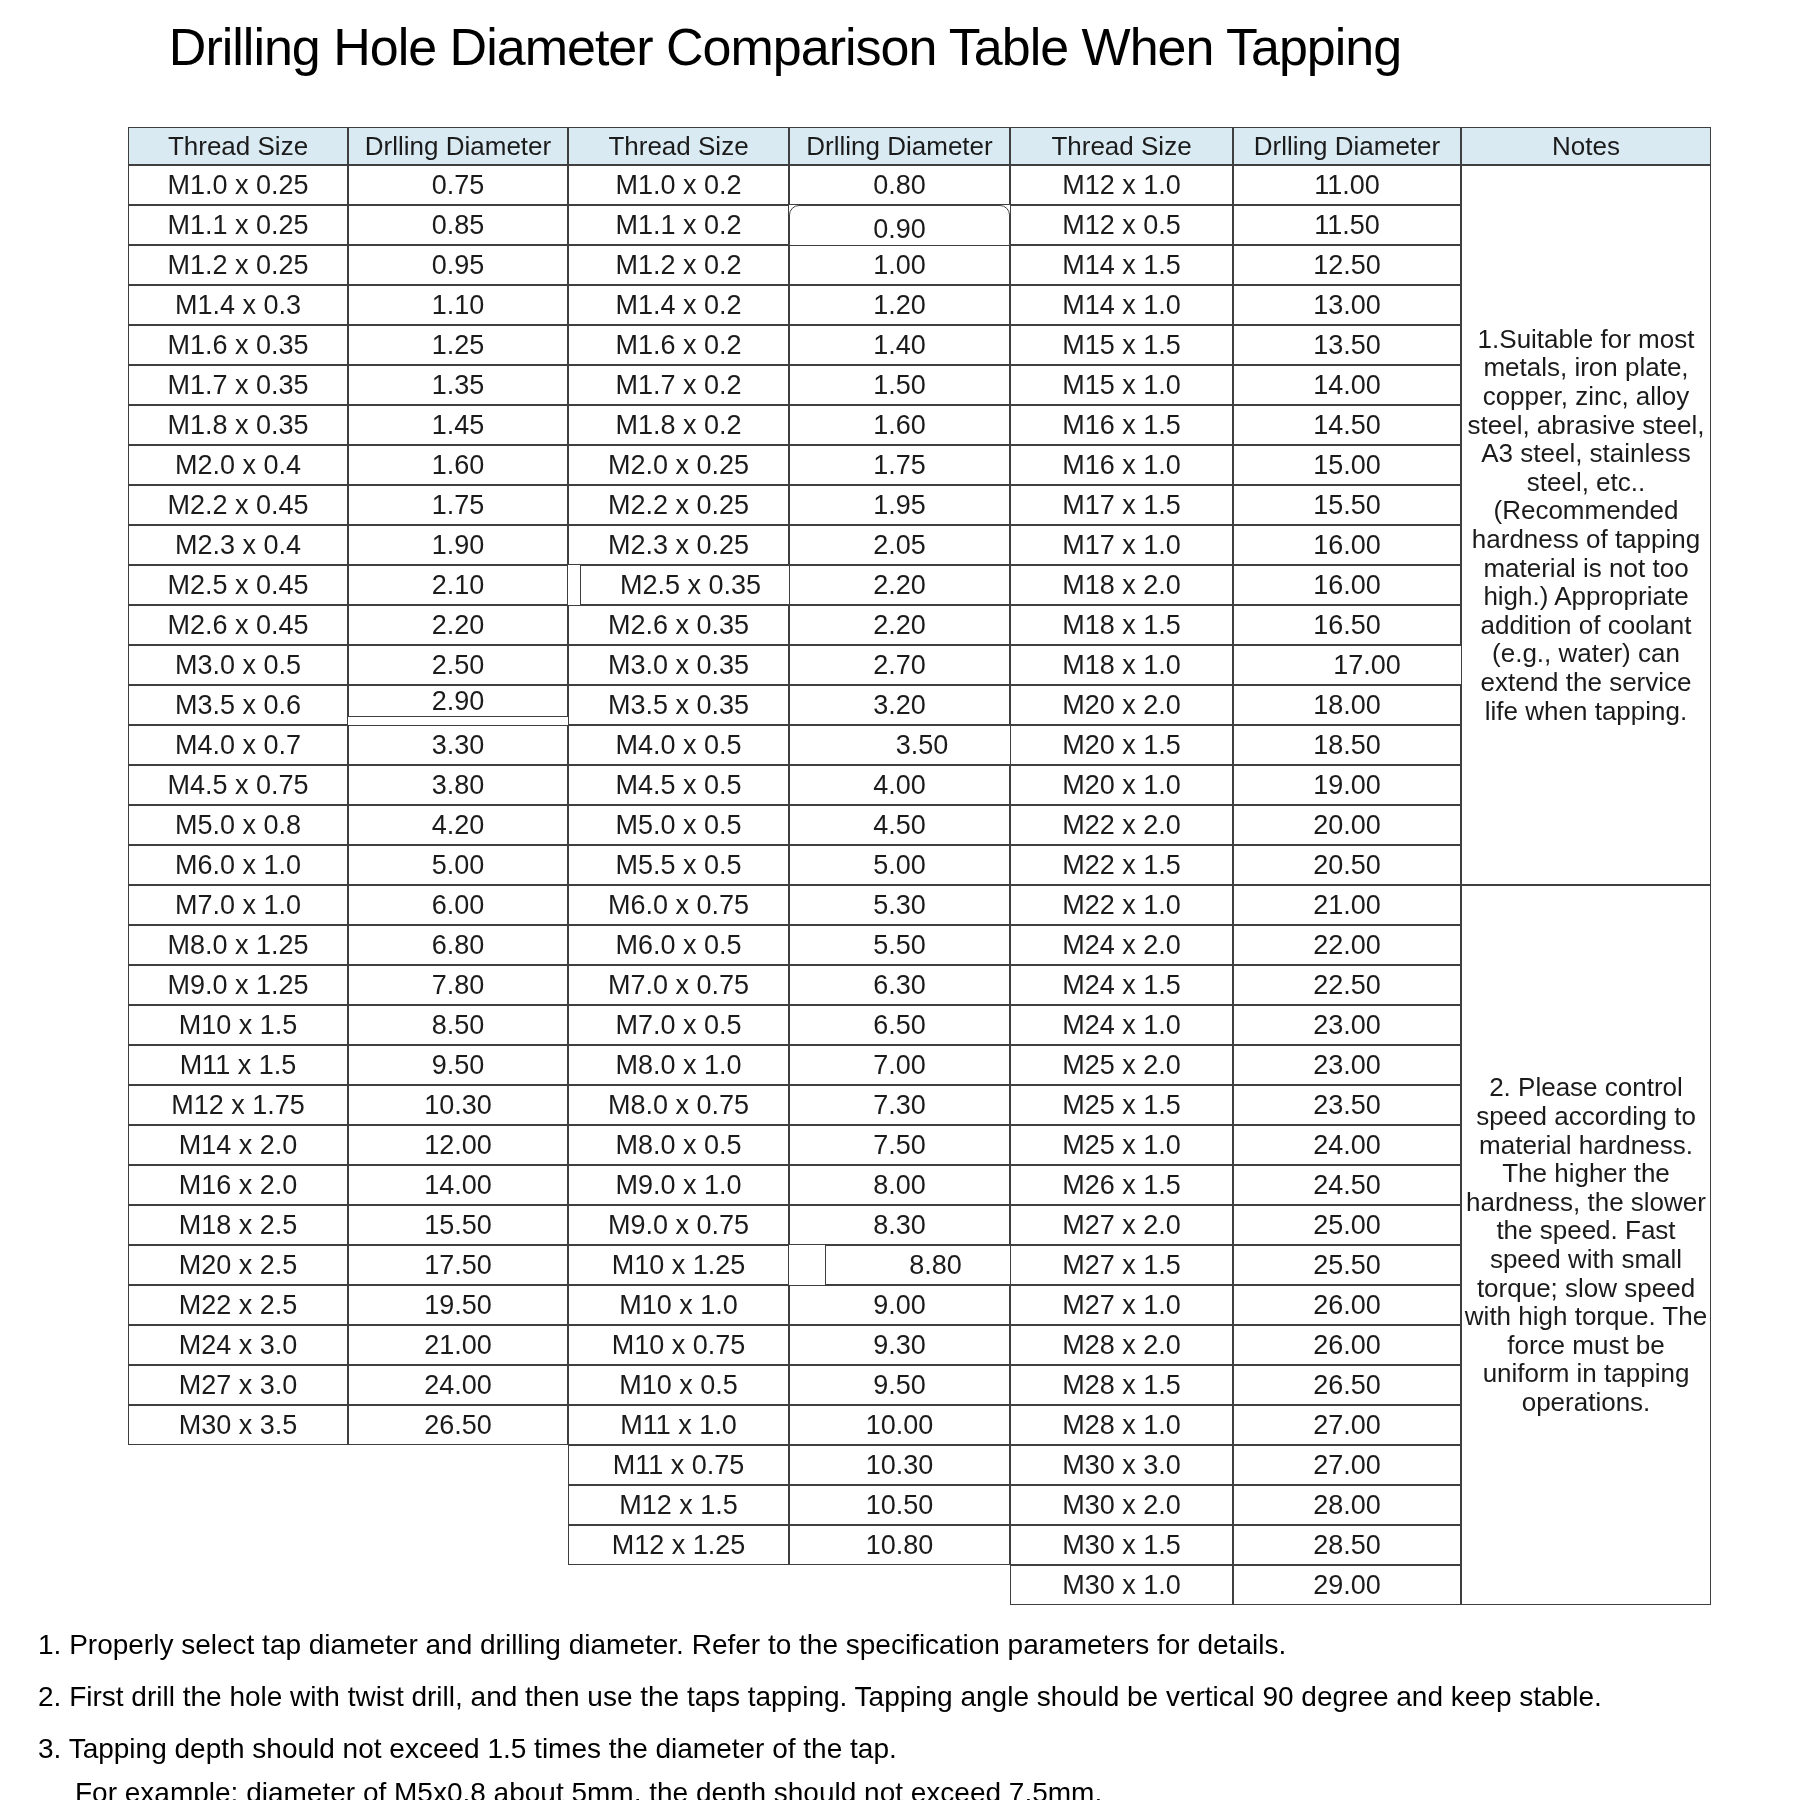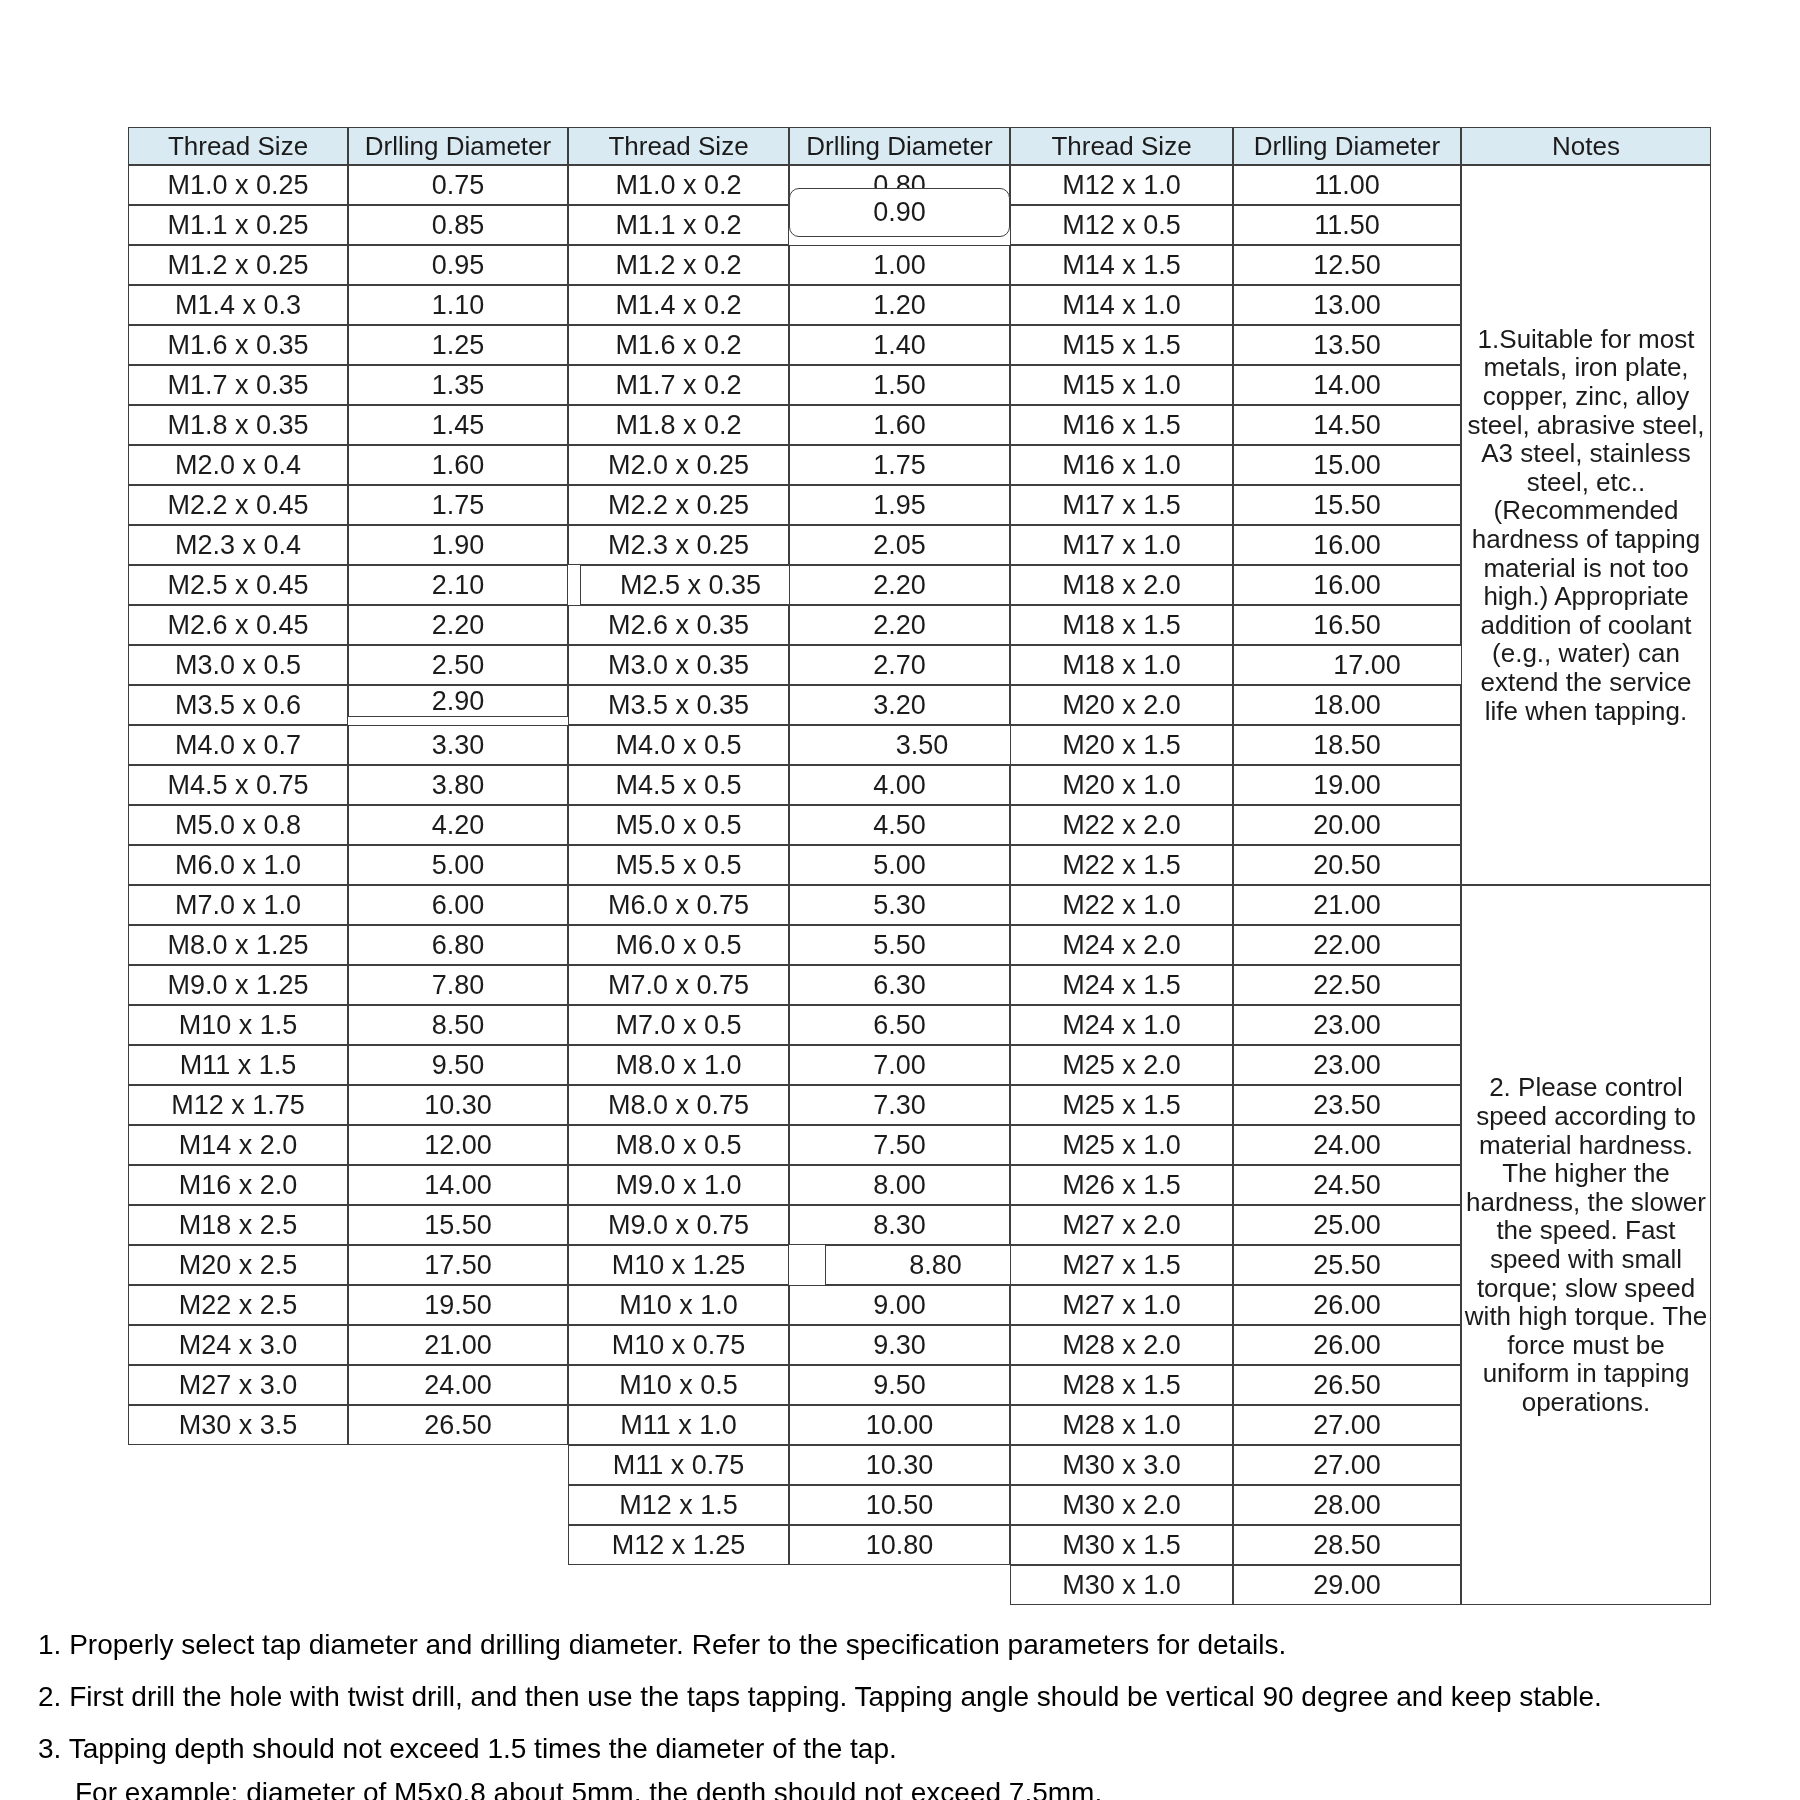--- a/index.html
+++ b/index.html
@@ -11,20 +11,21 @@
         display:flex;align-items:center;justify-content:center;
         font-size:27px;color:#1b1b1b;white-space:nowrap;}
   .hdr{background:#d9eaf2;font-size:26px;}
   .notes-cell{font-size:26px;line-height:1.10;text-align:center;white-space:normal;padding:0 2px;}
   .footer-line{position:absolute;font-size:28px;color:#000000;white-space:nowrap;line-height:1.2;}
 </style>
 </head>
 <body>
 
 <div id="page">
+  <h1 id="title">Drilling Hole Diameter Comparison Table When Tapping</h1>
   <div id="table"></div>
   <div id="footer"></div>
 <div class="cell hdr" style="left: 128px; top: 127px; width: 220px; height: 38px;">Thread Size</div>
     <div class="cell hdr" style="left: 348px; top: 127px; width: 220px; height: 38px;">Drlling Diameter</div>
     <div class="cell hdr" style="left: 568px; top: 127px; width: 221px; height: 38px;">Thread Size</div>
     <div class="cell hdr" style="left: 789px; top: 127px; width: 221px; height: 38px;">Drlling Diameter</div>
     <div class="cell hdr" style="left: 1010px; top: 127px; width: 223px; height: 38px;">Thread Size</div>
     <div class="cell hdr" style="left: 1233px; top: 127px; width: 228px; height: 38px;">Drlling Diameter</div>
     <div class="cell hdr" style="left: 1461px; top: 127px; width: 250px; height: 38px;">Notes</div>
     <div class="cell" style="left: 128px; top: 165px; width: 220px; height: 40px;">M1.0 x 0.25</div>
@@ -87,21 +88,21 @@
     <div class="cell" style="left: 348px; top: 1285px; width: 220px; height: 40px;">19.50</div>
     <div class="cell" style="left: 128px; top: 1325px; width: 220px; height: 40px;">M24 x 3.0</div>
     <div class="cell" style="left: 348px; top: 1325px; width: 220px; height: 40px;">21.00</div>
     <div class="cell" style="left: 128px; top: 1365px; width: 220px; height: 40px;">M27 x 3.0</div>
     <div class="cell" style="left: 348px; top: 1365px; width: 220px; height: 40px;">24.00</div>
     <div class="cell" style="left: 128px; top: 1405px; width: 220px; height: 40px;">M30 x 3.5</div>
     <div class="cell" style="left: 348px; top: 1405px; width: 220px; height: 40px;">26.50</div>
     <div class="cell" style="left: 568px; top: 165px; width: 221px; height: 40px;">M1.0 x 0.2</div>
     <div class="cell" style="left: 789px; top: 165px; width: 221px; height: 40px;">0.80</div>
     <div class="cell" style="left: 568px; top: 205px; width: 221px; height: 40px;">M1.1 x 0.2</div>
-    <div class="cell" style="left: 789px; top: 188px; width: 221px; height: 49px; border-radius: 10px;">0.90</div>
+    <div class="cell" style="left: 789px; top: 205px; width: 221px; height: 49px; border-radius: 10px;">0.90</div>
     <div class="cell" style="left: 568px; top: 245px; width: 221px; height: 40px;">M1.2 x 0.2</div>
     <div class="cell" style="left: 789px; top: 245px; width: 221px; height: 40px;">1.00</div>
     <div class="cell" style="left: 568px; top: 285px; width: 221px; height: 40px;">M1.4 x 0.2</div>
     <div class="cell" style="left: 789px; top: 285px; width: 221px; height: 40px;">1.20</div>
     <div class="cell" style="left: 568px; top: 325px; width: 221px; height: 40px;">M1.6 x 0.2</div>
     <div class="cell" style="left: 789px; top: 325px; width: 221px; height: 40px;">1.40</div>
     <div class="cell" style="left: 568px; top: 365px; width: 221px; height: 40px;">M1.7 x 0.2</div>
     <div class="cell" style="left: 789px; top: 365px; width: 221px; height: 40px;">1.50</div>
     <div class="cell" style="left: 568px; top: 405px; width: 221px; height: 40px;">M1.8 x 0.2</div>
     <div class="cell" style="left: 789px; top: 405px; width: 221px; height: 40px;">1.60</div>

